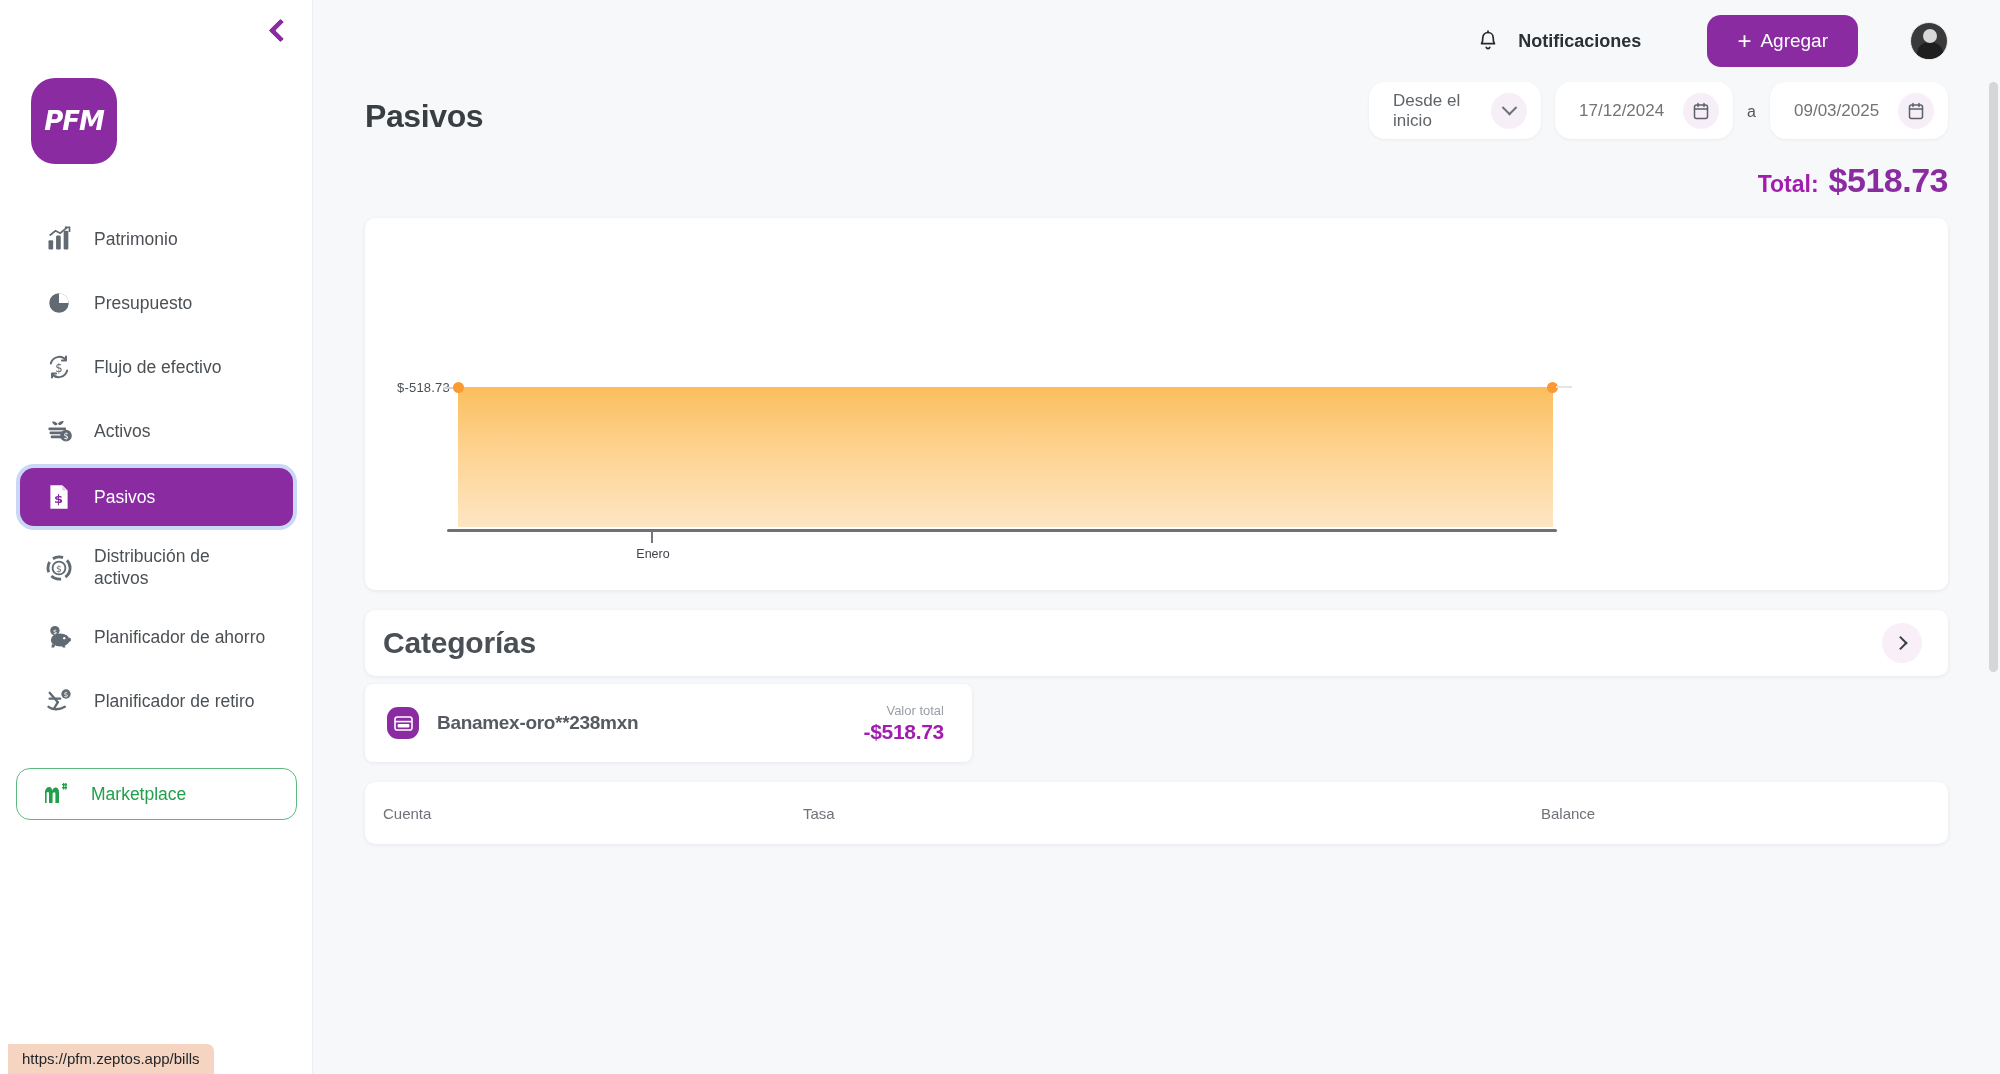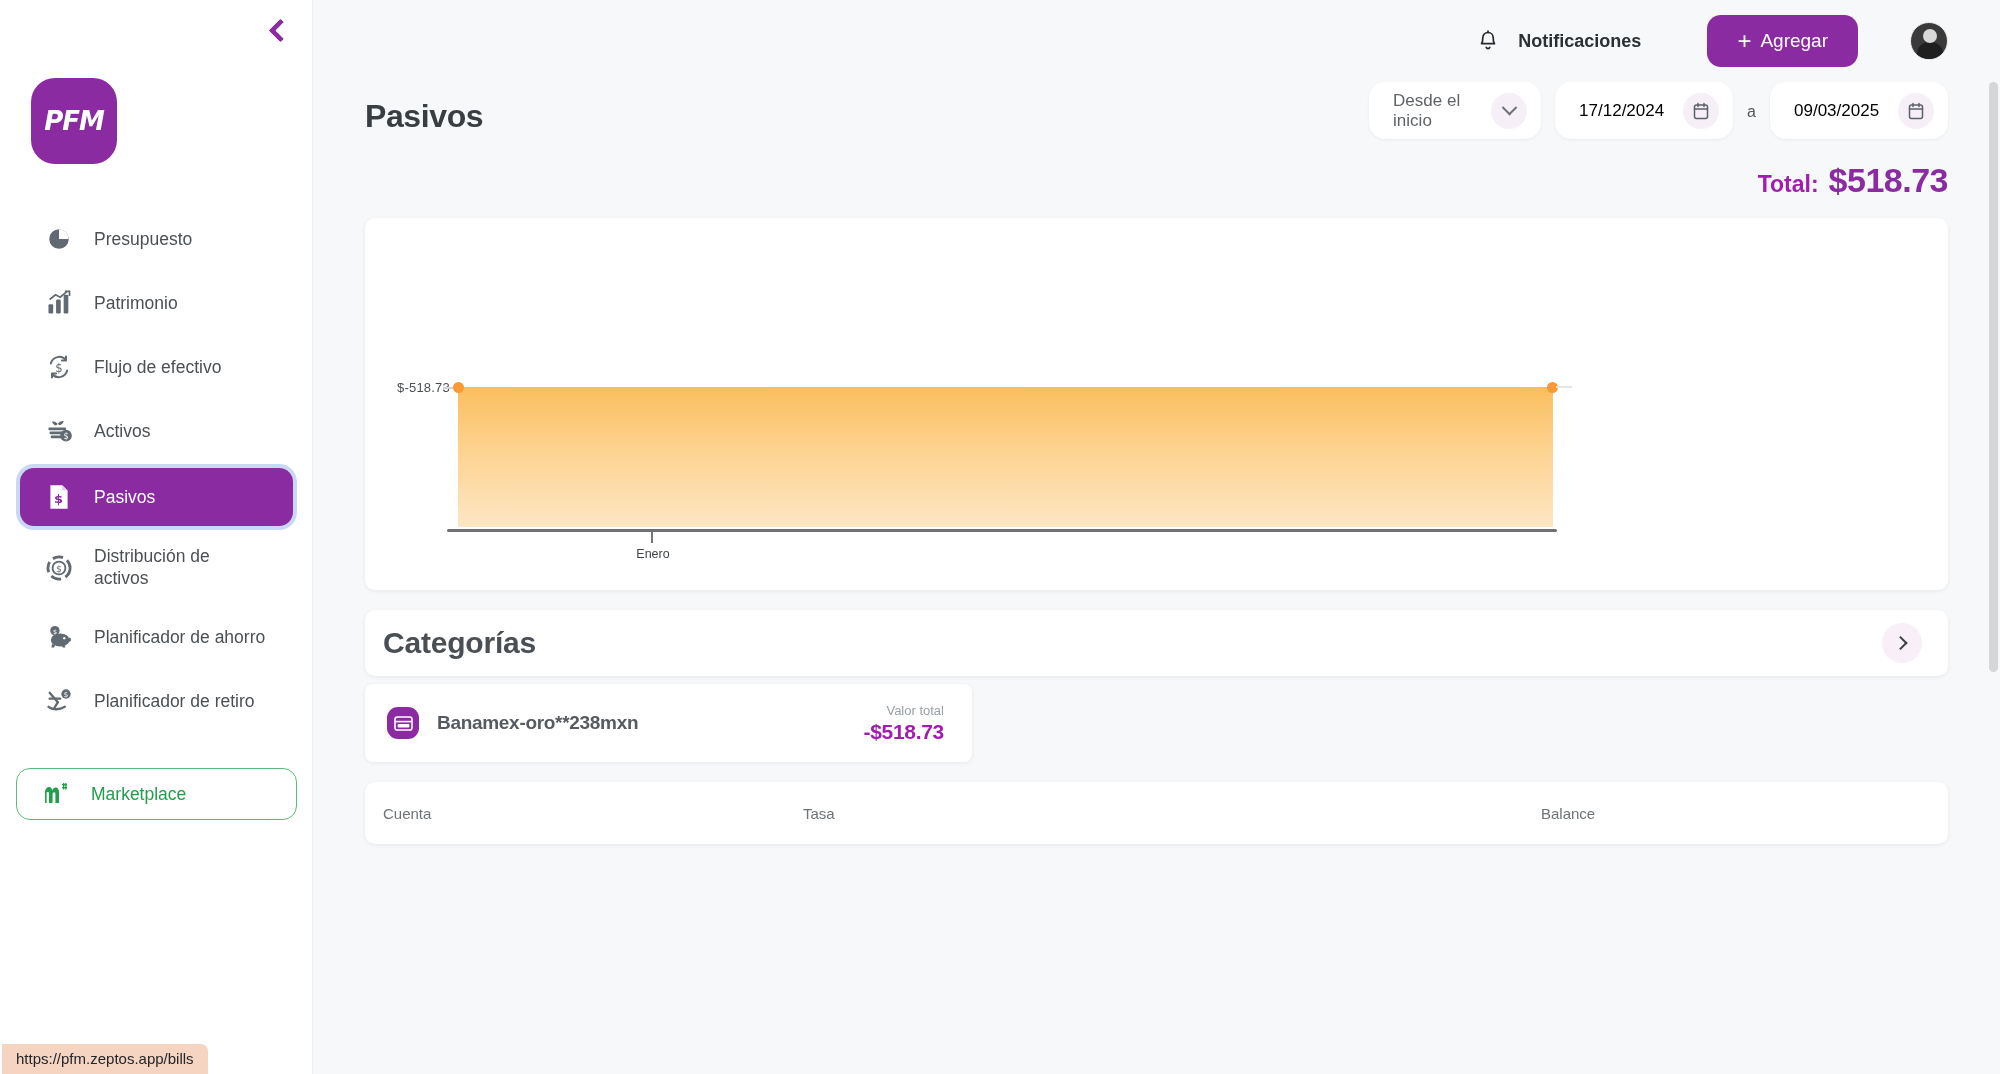--- a/index.html
+++ b/index.html
@@ -136,21 +136,21 @@
   .filters { margin-left: auto; display: flex; align-items: flex-start; gap: 14px; }
   .pill {
     background: #fff; border-radius: 16px;
     height: 57px; display: flex; align-items: center;
     padding: 0 14px 0 24px;
     box-shadow: 0 1px 3px rgba(20,20,50,.06);
   }
   .pill-select { width: 172px; justify-content: space-between; }
   .pill-date   { width: 178px; justify-content: space-between; }
   .pill-text { font-size: 17px; color: #5f6468; }
-  .pill-date .pill-text { color: #000000; font-size: 17px; }
+  .pill-date .pill-text { color: #737373; font-size: 17px; }
   .round-ico {
     width: 36px; height: 36px; border-radius: 50%;
     background: #f6eff7;
     display: flex; align-items: center; justify-content: center;
     cursor: pointer; flex: 0 0 36px;
   }
   .chev-down {
     width: 11px; height: 11px;
     border-right: 2.4px solid #6e7378;
     border-bottom: 2.4px solid #6e7378;
@@ -269,21 +269,21 @@
     border-bottom: 1px solid #eceef0;
   }
   .t-head { display: flex; height: 62px; align-items: center; padding: 0 18px; }
   .t-col { font-size: 15px; color: #6e7379; }
   .t-col-1 { width: 420px; }
   .t-col-2 { width: 738px; }
   .t-col-3 { flex: 1; }
 
   
   .statusbar {
-    position: absolute; left: 2px; bottom: 0;
+    position: absolute; left: 8px; bottom: 0;
     background: #f6d4c2;
     color: #22262a;
     font-size: 15px;
     padding: 6px 14px 7px 14px;
     border-top-right-radius: 7px;
     z-index: 50;
     font-family: "Liberation Sans", sans-serif;
   }
 
   
@@ -307,39 +307,39 @@
     </div>
 
     <div class="logo">
       <span class="logo-text">PFM</span>
     </div>
 
     <nav class="nav">
 
       <div class="nav-item">
         <span class="ico">
-          <svg width="26" height="26" viewBox="0 0 24 24">
-            <circle cx="12" cy="12" r="9" fill="currentColor"></circle>
-            <path d="M12 12 L12 3 A9 9 0 0 1 21 12 Z" fill="#ffffff"></path>
-          </svg>
-        </span>
-        <span class="nav-label">Presupuesto</span>
-      </div>
-
-      <div class="nav-item">
-        <span class="ico">
           <svg width="28" height="28" viewBox="0 0 24 24" fill="currentColor">
             <rect x="3" y="13" width="4" height="8" rx="1"></rect>
             <rect x="9.5" y="9" width="4" height="12" rx="1"></rect>
             <rect x="16" y="5" width="4" height="16" rx="1"></rect>
             <path d="M4 9l5-4 4 2 6-5" stroke="currentColor" stroke-width="1.5" fill="none"></path>
             <path d="M17 2h4v4" stroke="currentColor" stroke-width="1.5" fill="none"></path>
           </svg>
         </span>
         <span class="nav-label">Patrimonio</span>
+      </div>
+
+      <div class="nav-item">
+        <span class="ico">
+          <svg width="26" height="26" viewBox="0 0 24 24">
+            <circle cx="12" cy="12" r="9" fill="currentColor"></circle>
+            <path d="M12 12 L12 3 A9 9 0 0 1 21 12 Z" fill="#ffffff"></path>
+          </svg>
+        </span>
+        <span class="nav-label">Presupuesto</span>
       </div>
 
       <div class="nav-item">
         <span class="ico">
           <svg width="28" height="28" viewBox="0 0 24 24" fill="none" stroke="currentColor" stroke-width="1.7">
             <path d="M5 9a7.5 7.5 0 0 1 13-3" stroke-linecap="round"></path>
             <path d="M19 15a7.5 7.5 0 0 1-13 3" stroke-linecap="round"></path>
             <path d="M18 3v3.5h-3.5M6 21v-3.5h3.5" stroke-linecap="round" stroke-linejoin="round"></path>
             <text x="12" y="16" font-size="10" fill="currentColor" stroke="none" text-anchor="middle" font-family="DejaVu Sans">$</text>
           </svg>

